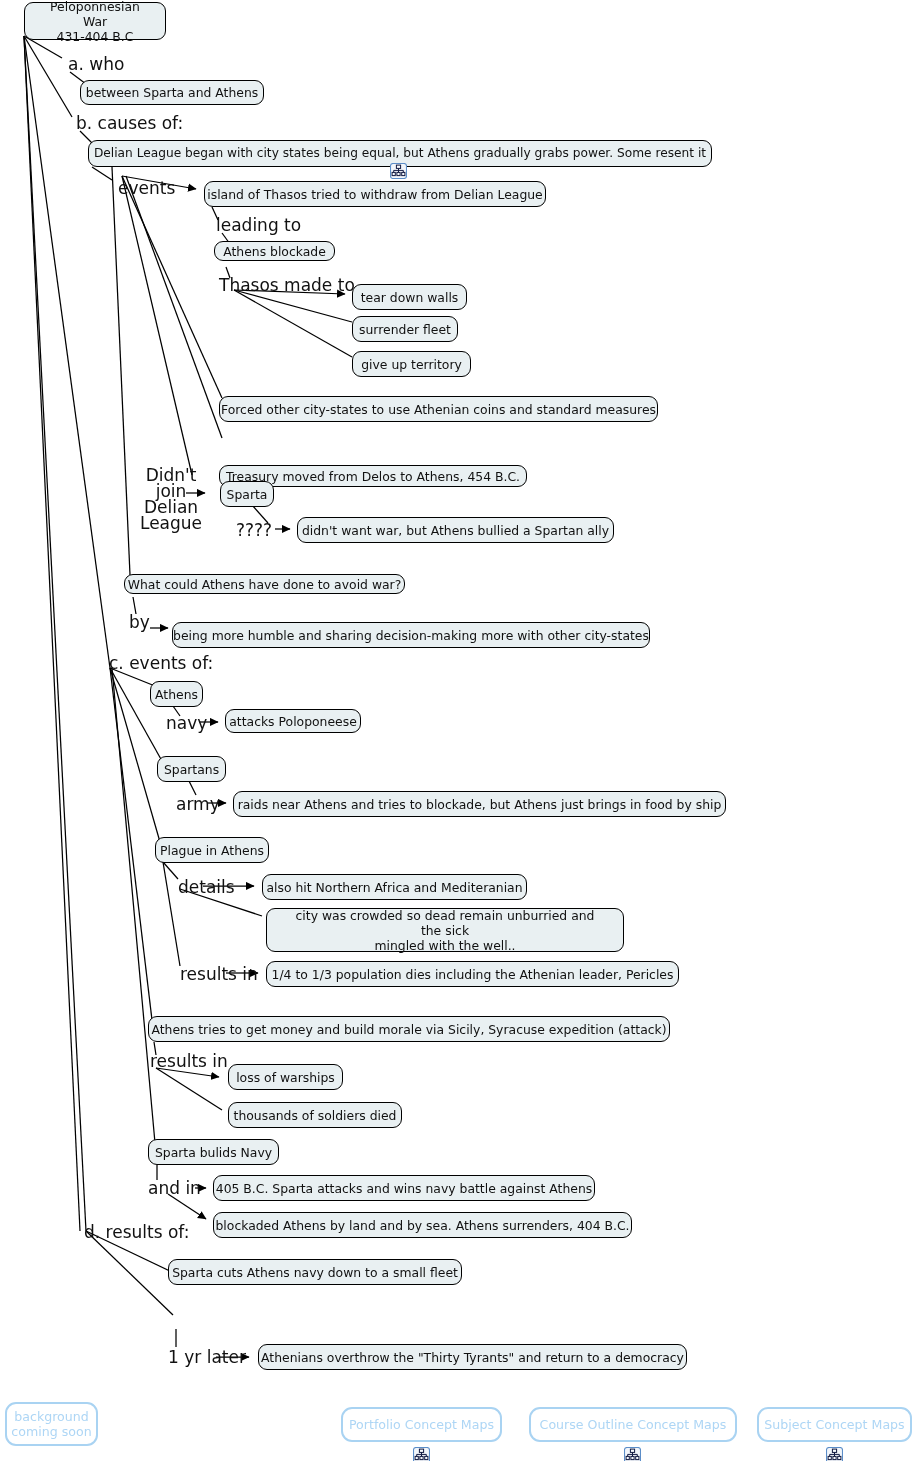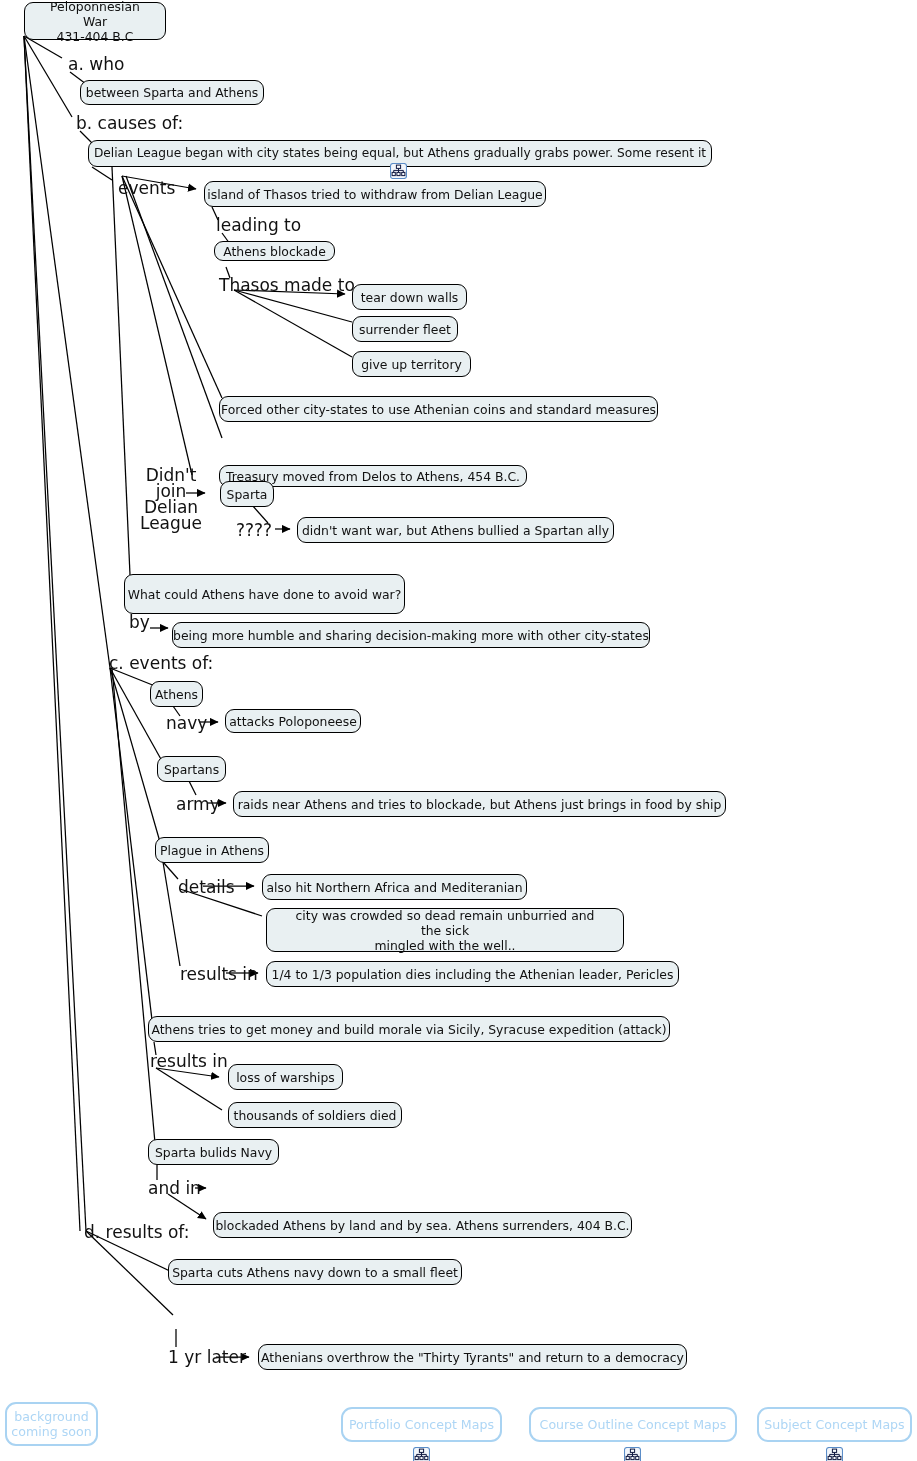--- a/index.html
+++ b/index.html
@@ -193,21 +193,21 @@
   <div class="node" style="left:352px;top:351px;width:119px;height:26px;">give up territory</div>
 
   <div class="node" style="left:219px;top:396px;width:439px;height:26px;">Forced other city-states to use Athenian coins and standard measures</div>
 
   <div class="node" style="left:219px;top:441px;width:308px;height:22px;margin-top:24px;">Treasury moved from Delos to Athens, 454 B.C.</div>
 
   <div class="node" style="left:220px;top:481px;width:54px;height:26px;">Sparta</div>
 
   <div class="node" style="left:297px;top:517px;width:317px;height:26px;text-align:right;">didn't want war, but Athens bullied a Spartan ally</div>
 
-  <div class="node" style="left:124px;top:574px;width:281px;height:40px;">What could Athens have done to avoid war?</div>
+  <div class="node" style="left:124px;top:574px;width:281px;height:20px;">What could Athens have done to avoid war?</div>
 
   <div class="node" style="left:172px;top:622px;width:478px;height:26px;">being more humble and sharing decision-making more with other city-states</div>
 
   <div class="node" style="left:150px;top:681px;width:53px;height:26px;">Athens</div>
 
   <div class="node" style="left:225px;top:709px;width:136px;height:24px;">attacks Poloponeese</div>
 
   <div class="node" style="left:157px;top:756px;width:69px;height:26px;">Spartans</div>
 
   <div class="node" style="left:233px;top:791px;width:493px;height:26px;">raids near Athens and tries to blockade, but Athens just brings in food by ship</div>
@@ -222,20 +222,21 @@
   <div class="node" style="left:266px;top:961px;width:413px;height:26px;">1/4 to 1/3 population dies including the Athenian leader, Pericles</div>
 
   <div class="node" style="left:148px;top:1016px;width:522px;height:26px;">Athens tries to get money and build morale via Sicily, Syracuse expedition (attack)</div>
 
   <div class="node" style="left:228px;top:1064px;width:115px;height:26px;">loss of warships</div>
 
   <div class="node" style="left:228px;top:1102px;width:174px;height:26px;">thousands of soldiers died</div>
 
   <div class="node" style="left:148px;top:1139px;width:131px;height:26px;">Sparta bulids Navy</div>
 
+  <div class="node" style="left:213px;top:1175px;width:382px;height:26px;">405 B.C. Sparta attacks and wins navy battle against Athens</div>
 
   <div class="node" style="left:213px;top:1212px;width:419px;height:26px;">blockaded Athens by land and by sea. Athens surrenders, 404 B.C.</div>
 
   <div class="node" style="left:168px;top:1259px;width:294px;height:26px;">Sparta cuts Athens navy down to a small fleet</div>
 
 
   <div class="node" style="left:258px;top:1344px;width:429px;height:26px;">Athenians overthrow the "Thirty Tyrants" and return to a democracy</div>
 
   <div class="edge-label left" style="left:68px;top:57px;">a. who</div>
   <div class="edge-label left" style="left:76px;top:116px;">b. causes of:</div>

